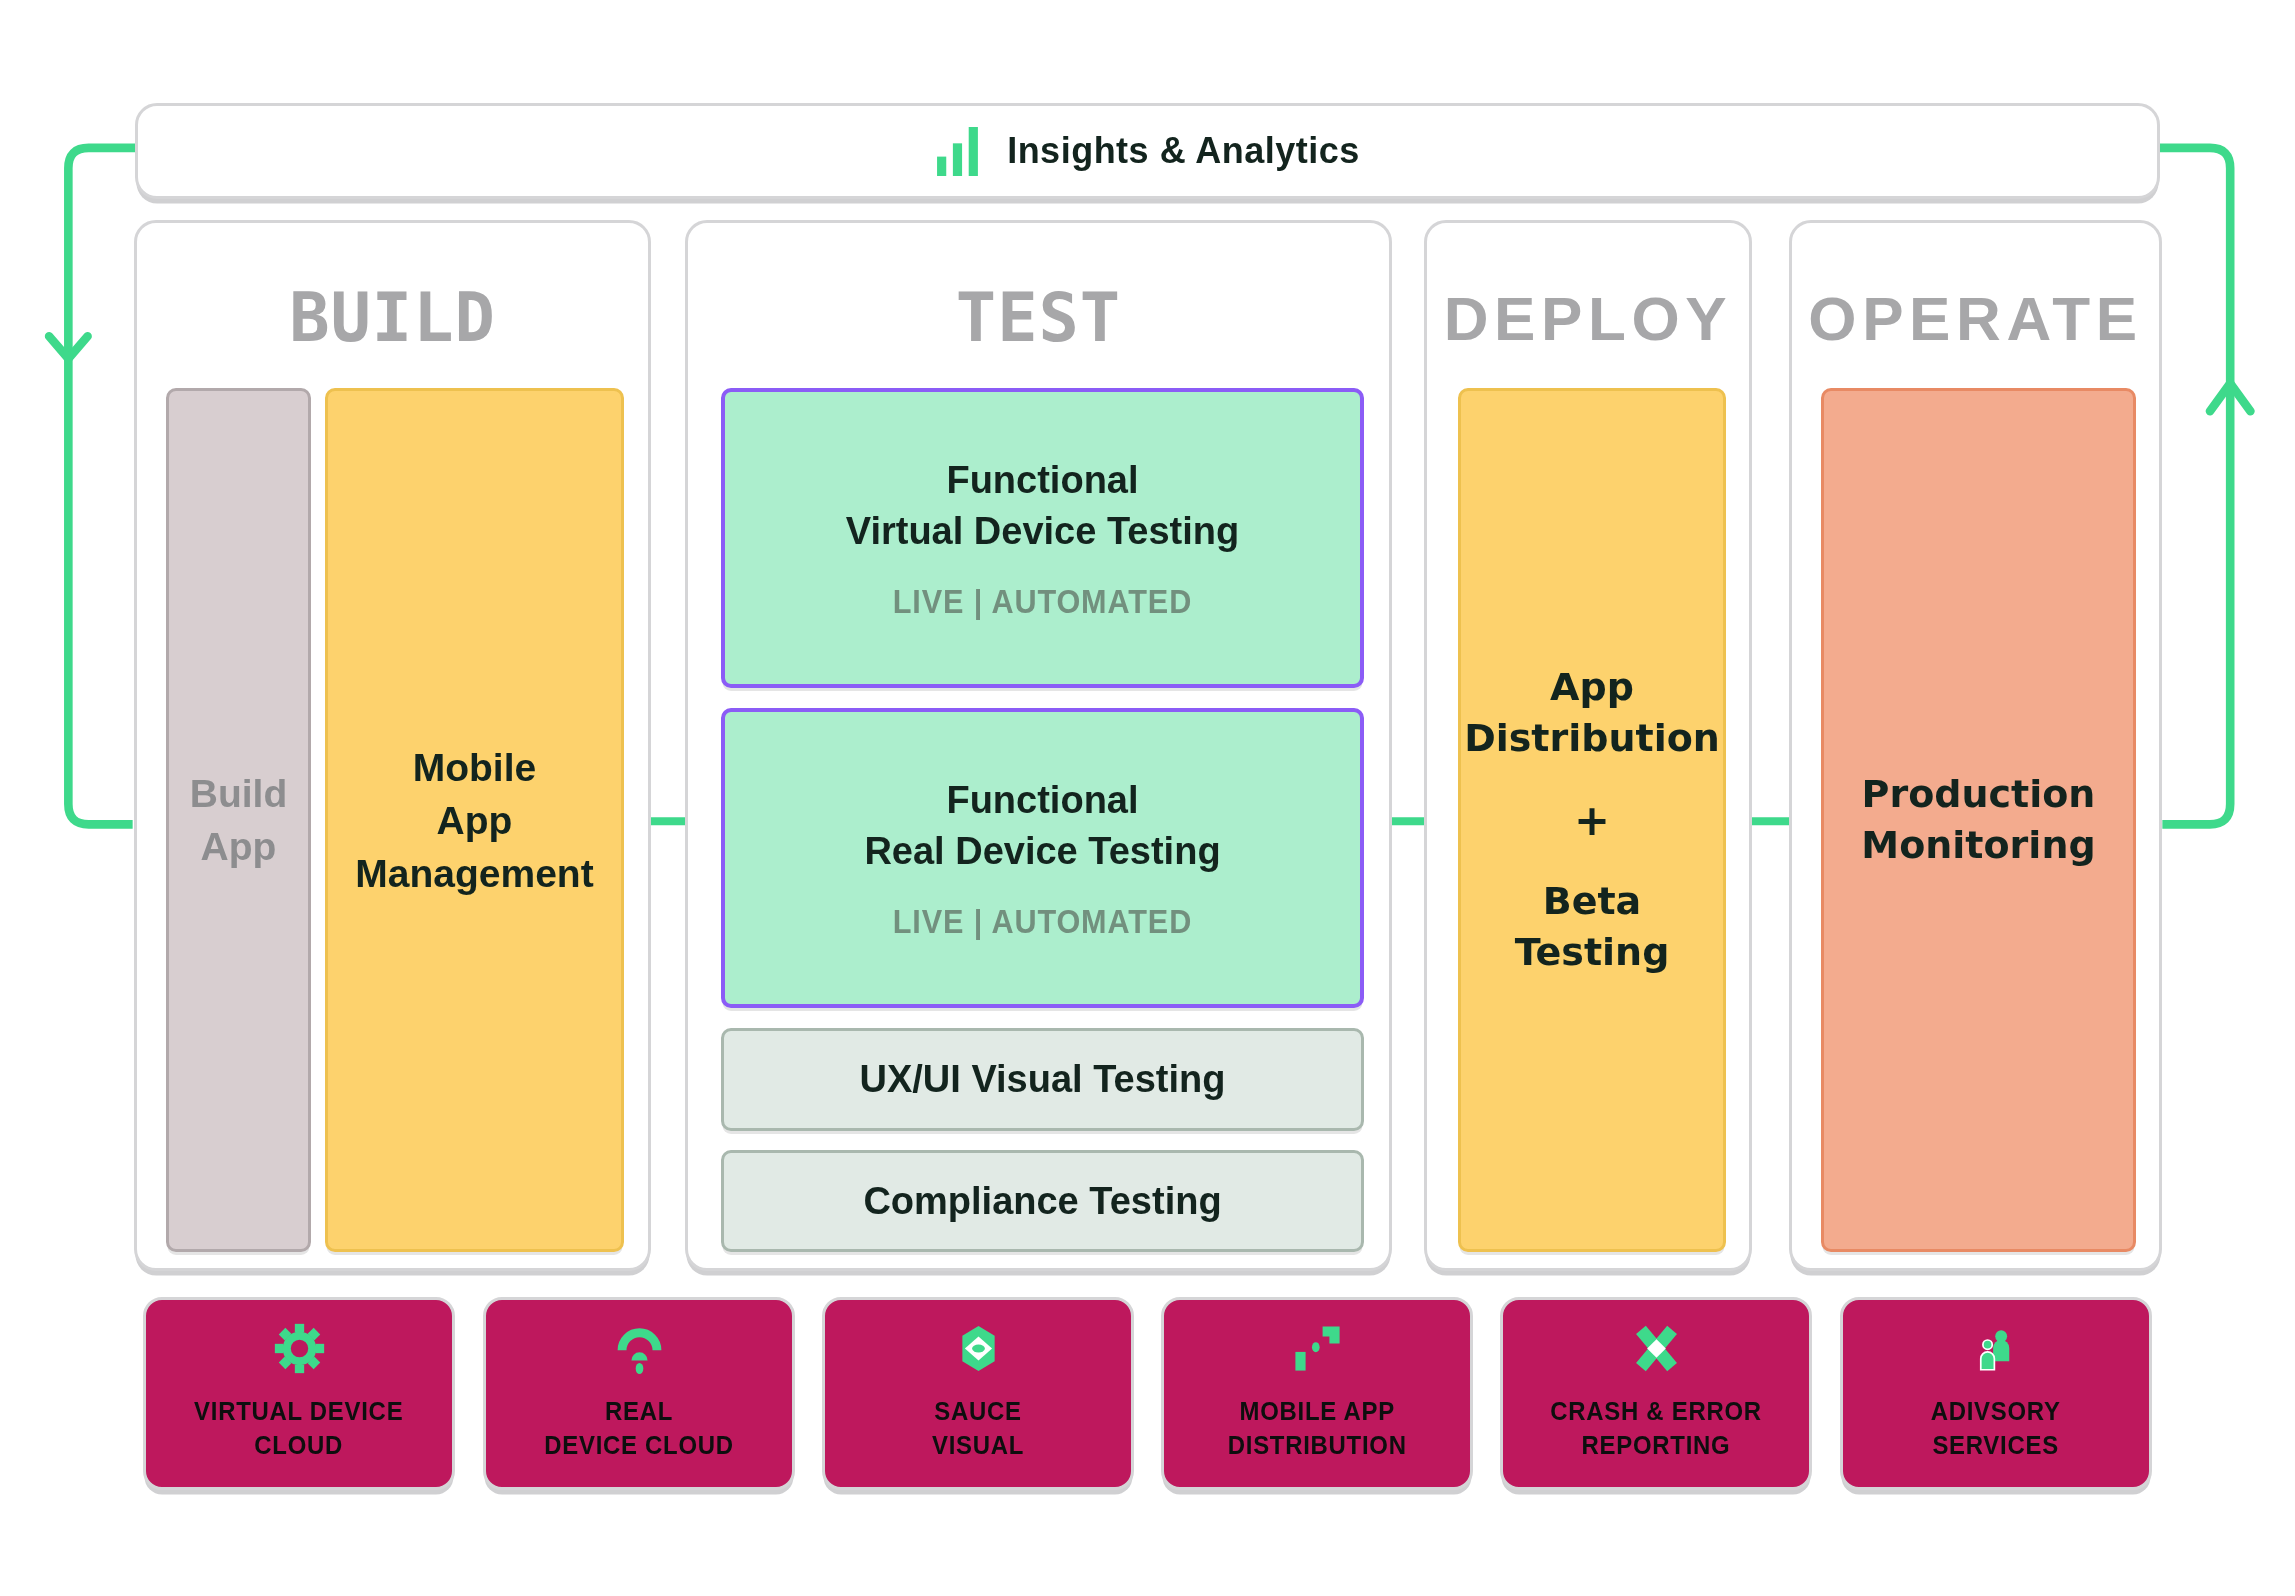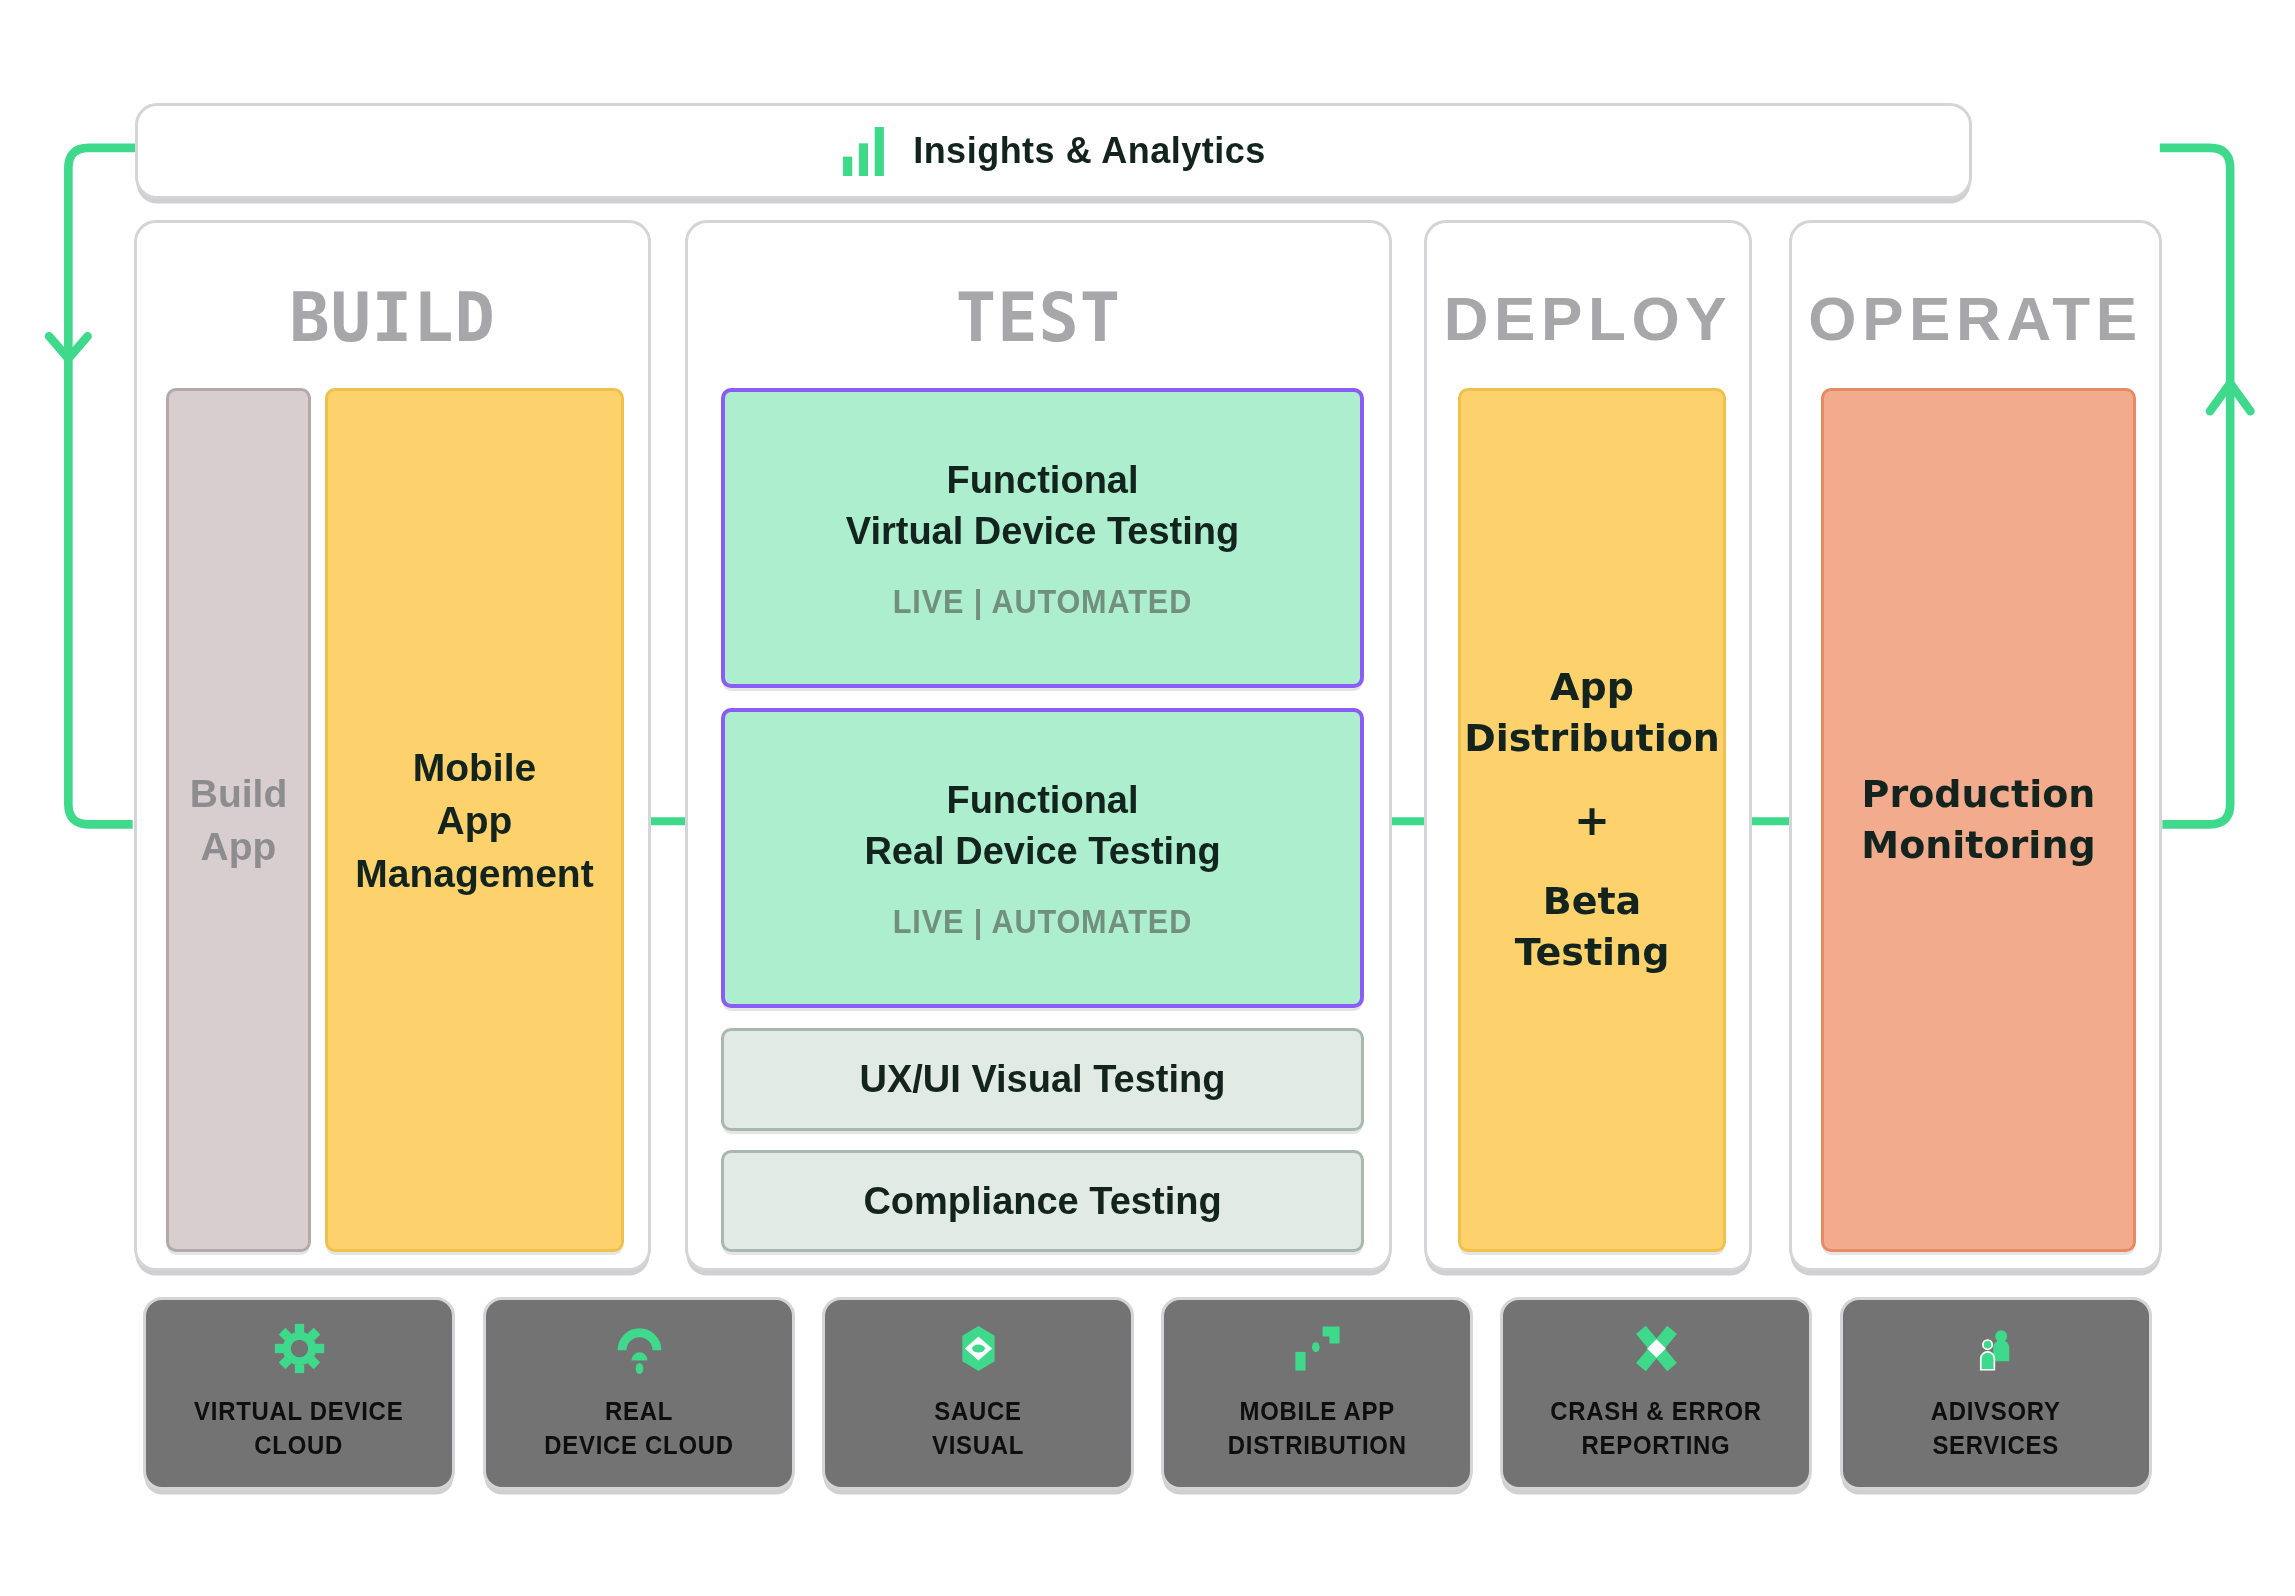--- a/index.html
+++ b/index.html
@@ -13,21 +13,21 @@
   #canvas{position:relative;width:2295px;height:1596px;background:#fff;overflow:hidden;}
 
   .card{
     position:absolute;background:#fff;
     border:3.5px solid var(--card-border);
     border-radius:22px;
     box-shadow:0 6px 0 -1.5px #d0d0d2;
     box-sizing:border-box;
   }
   .topbar{
-    left:135px;top:103px;width:1837px;height:96px;
+    left:135px;top:103px;width:2025px;height:96px;
     display:flex;align-items:center;justify-content:center;gap:25px;
   }
   .bar-icon{display:flex;align-items:flex-end;height:49px;}
   .topbar-title{
     font-size:36px;font-weight:bold;color:var(--dark);letter-spacing:0.5px;
   }
 
   .column{top:220px;height:1051px;}
   .col-header{
     position:absolute;top:55px;left:0;right:0;text-align:center;
@@ -54,21 +54,21 @@
   .box-lines.wide-font{font-family:"DejaVu Sans",sans-serif;font-size:38px;line-height:51px;}
   .box-title{font-weight:bold;font-size:38px;line-height:51px;color:var(--dark);}
   .live-sub{
     margin-top:25px;font-weight:bold;font-size:34px;color:#72907e;
     letter-spacing:1px;transform:scaleX(0.9);
   }
   .plus-sign{font-family:"DejaVu Sans",sans-serif;font-weight:bold;font-size:43px;color:var(--dark);margin:31px 0;}
 
   .svc-card{
     position:absolute;top:1297px;width:312px;height:193px;
-    background:#737373;border:3.5px solid var(--card-border);border-radius:19px;
+    background:#be185d;border:3.5px solid var(--card-border);border-radius:19px;
     box-shadow:0 6px 0 -1.5px #d0d0d2;box-sizing:border-box;
     display:flex;flex-direction:column;align-items:center;
   }
   .svc-icon{margin-top:23px;height:51px;display:flex;align-items:center;justify-content:center;}
   .svc-label{
     margin-top:20px;text-align:center;font-weight:bold;font-size:26px;line-height:34px;
     color:#0e0e0e;letter-spacing:0.8px;transform:scaleX(0.92);white-space:nowrap;
   }
   #flow-svg{position:absolute;left:0;top:0;pointer-events:none;}
 </style>

